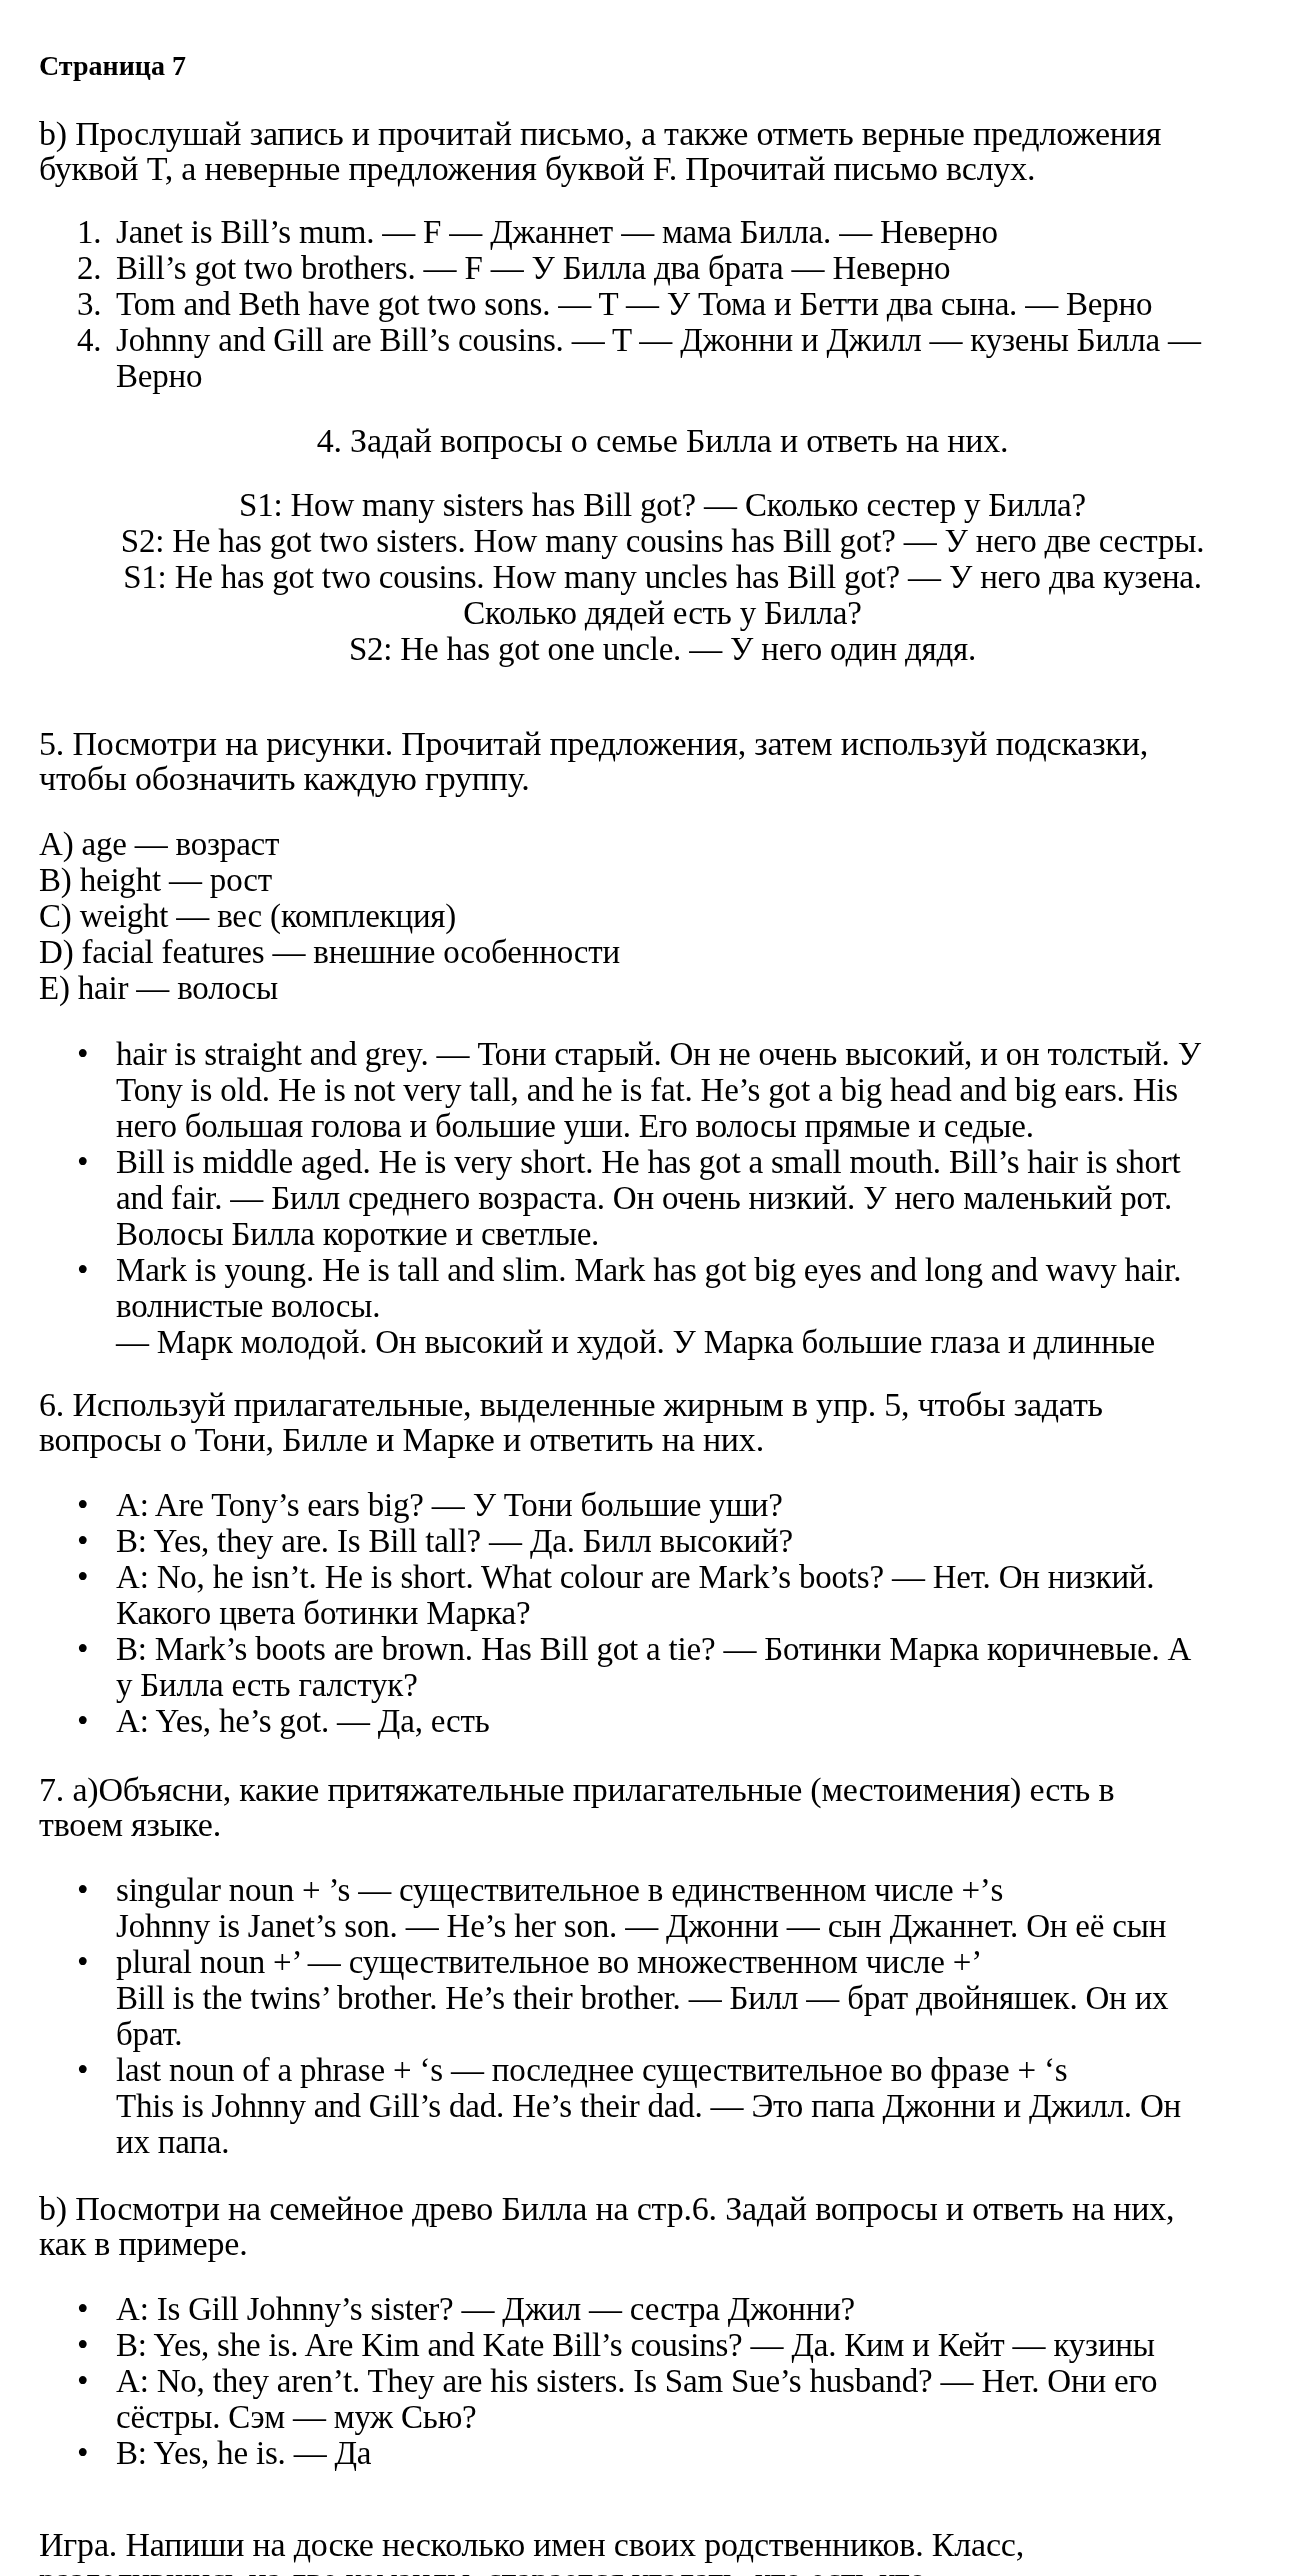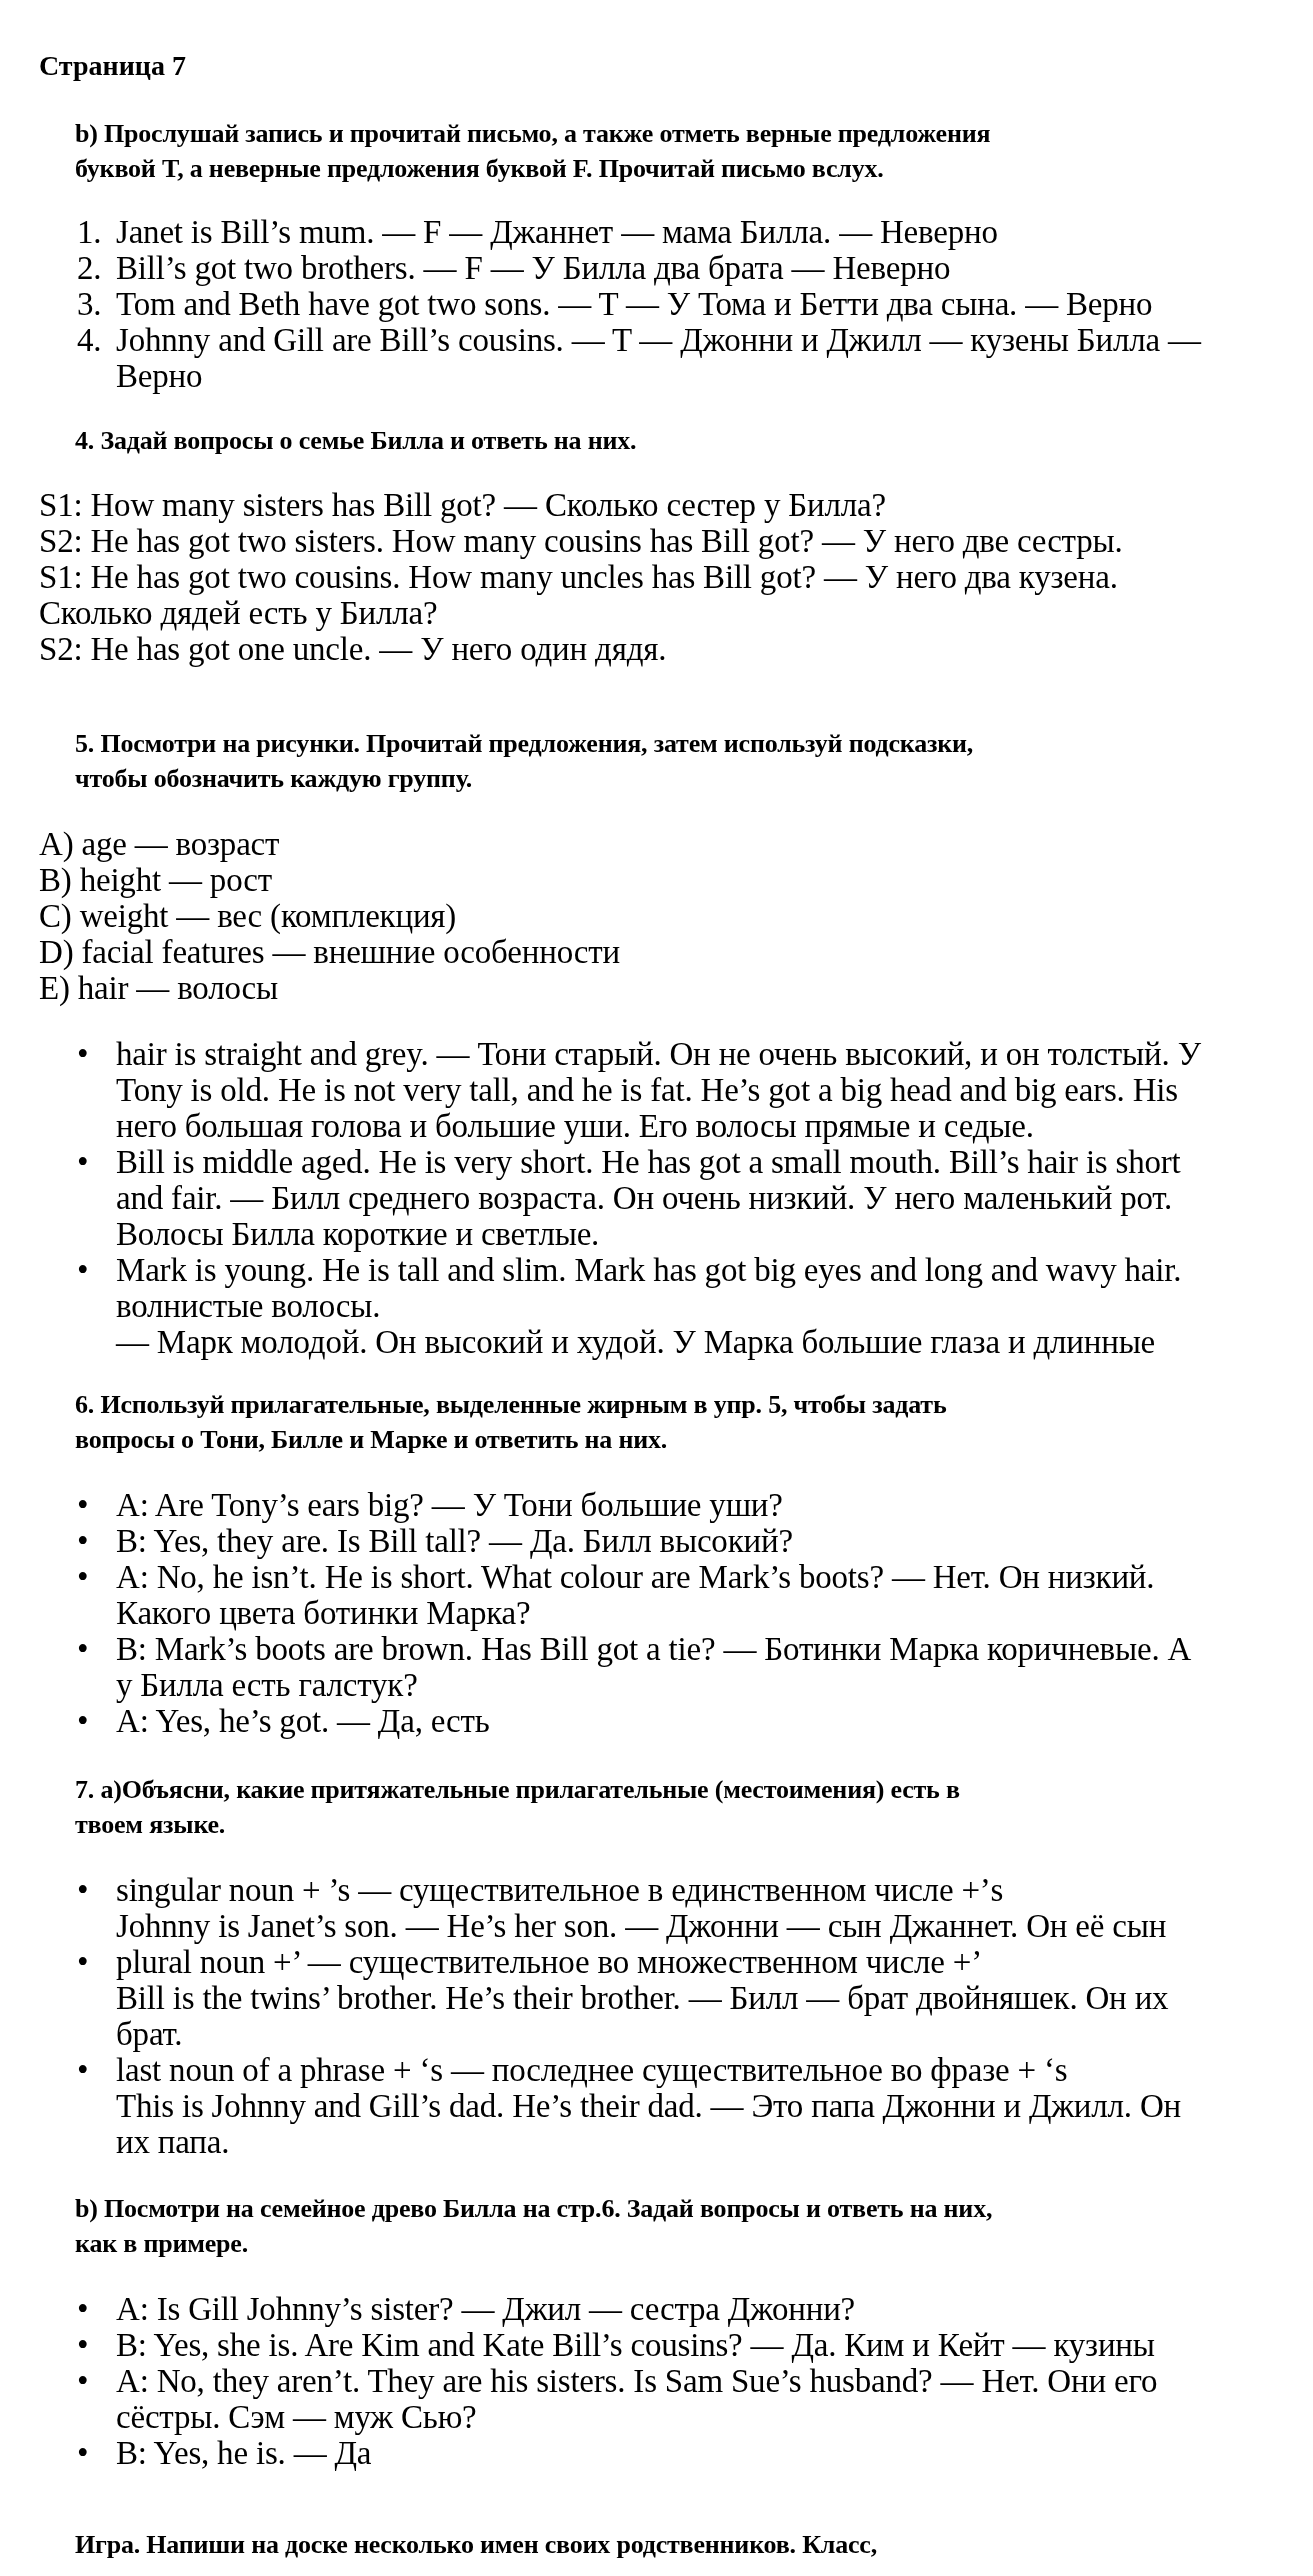--- a/index.html
+++ b/index.html
@@ -11,23 +11,22 @@
     font-family: "Liberation Serif", "DejaVu Serif", serif;
     color: #000000;
   }
   .page { position: absolute; left: 39px; top: 0; width: 1247px; }
   .page-num {
     position: absolute; top: 50px; left: 0;
     font-size: 28px; font-weight: bold; line-height: 31px; white-space: nowrap; text-align: right;
   }
   .block { position: absolute; left: 0; width: 1247px; }
   .h {
-    font-weight: bold; font-size: 26px; line-height: 35px; white-space: nowrap;
+    font-weight: normal; font-size: 34px; line-height: 35px; white-space: nowrap;
     letter-spacing: -0.2px;
-    margin-left: 36px;
   }
   .line { font-size: 33px; line-height: 36px; white-space: nowrap; letter-spacing: -0.2px; }
   .li { position: relative; padding-left: 77px; }
   .li .bullet { position: absolute; left: 38px; top: 0; font-size: 33px; }
   .num { position: absolute; left: 38px; top: 0; }
 </style>
 </head>
 <body>
 
 <div class="page">
@@ -54,21 +53,21 @@
         <div>Tom and Beth have got two sons. — T — У Тома и Бетти два сына. — Верно</div>
       </div>
       <div class="li line">
         <span class="num">4.</span>
         <div>Johnny and Gill are Bill’s cousins. — T — Джонни и Джилл — кузены Билла —</div>
         <div>Верно</div>
       </div>
     </div>
   </div>
 
-  <div class="block" style="top:423px;">
+  <div class="block" style="top:423px;text-align:center;">
     <div class="h">4.  Задай вопросы о семье Билла и ответь на них.</div>
     <div style="height:29px"></div>
     <div>
       <div class="line">S1: How many sisters has Bill got? — Сколько сестер у Билла?</div>
       <div class="line">S2: He has got two sisters. How many cousins has Bill got? — У него две сестры.</div>
       <div class="line">S1: He has got two cousins. How many uncles has Bill got? — У него два кузена.</div>
       <div class="line">Сколько дядей есть у Билла?</div>
       <div class="line">S2: He has got one uncle. — У него один дядя.</div>
     </div>
   </div>

